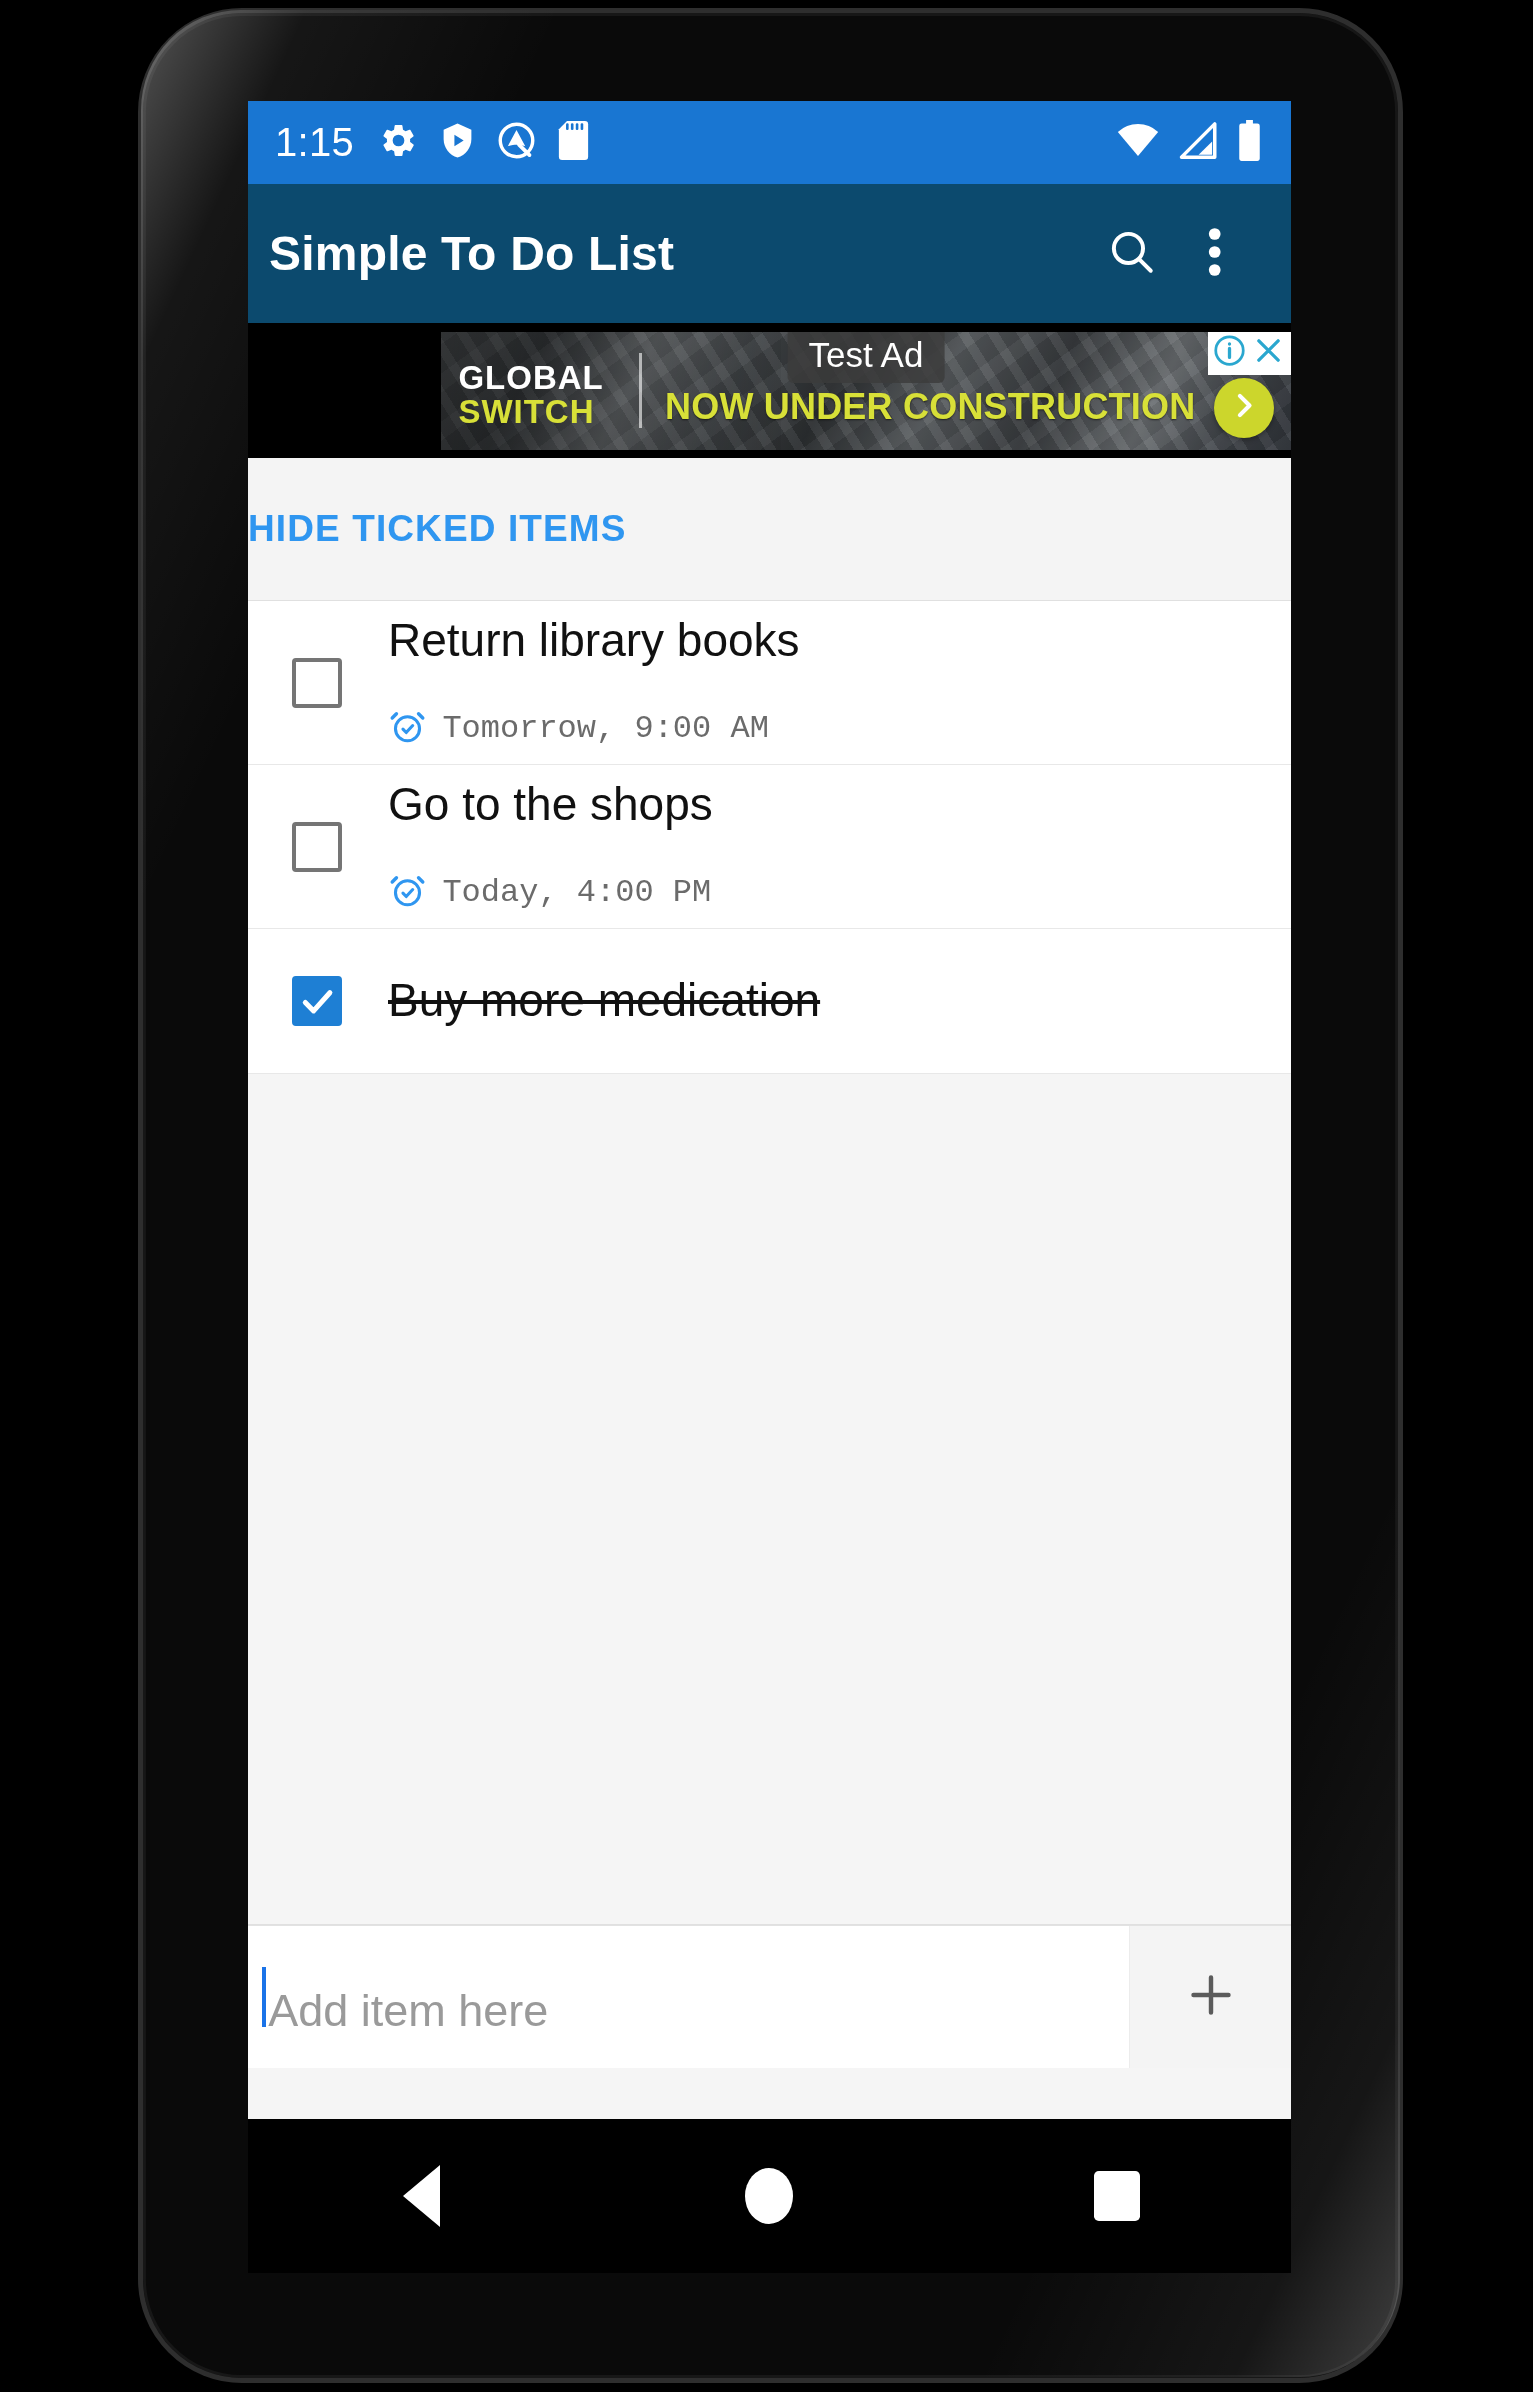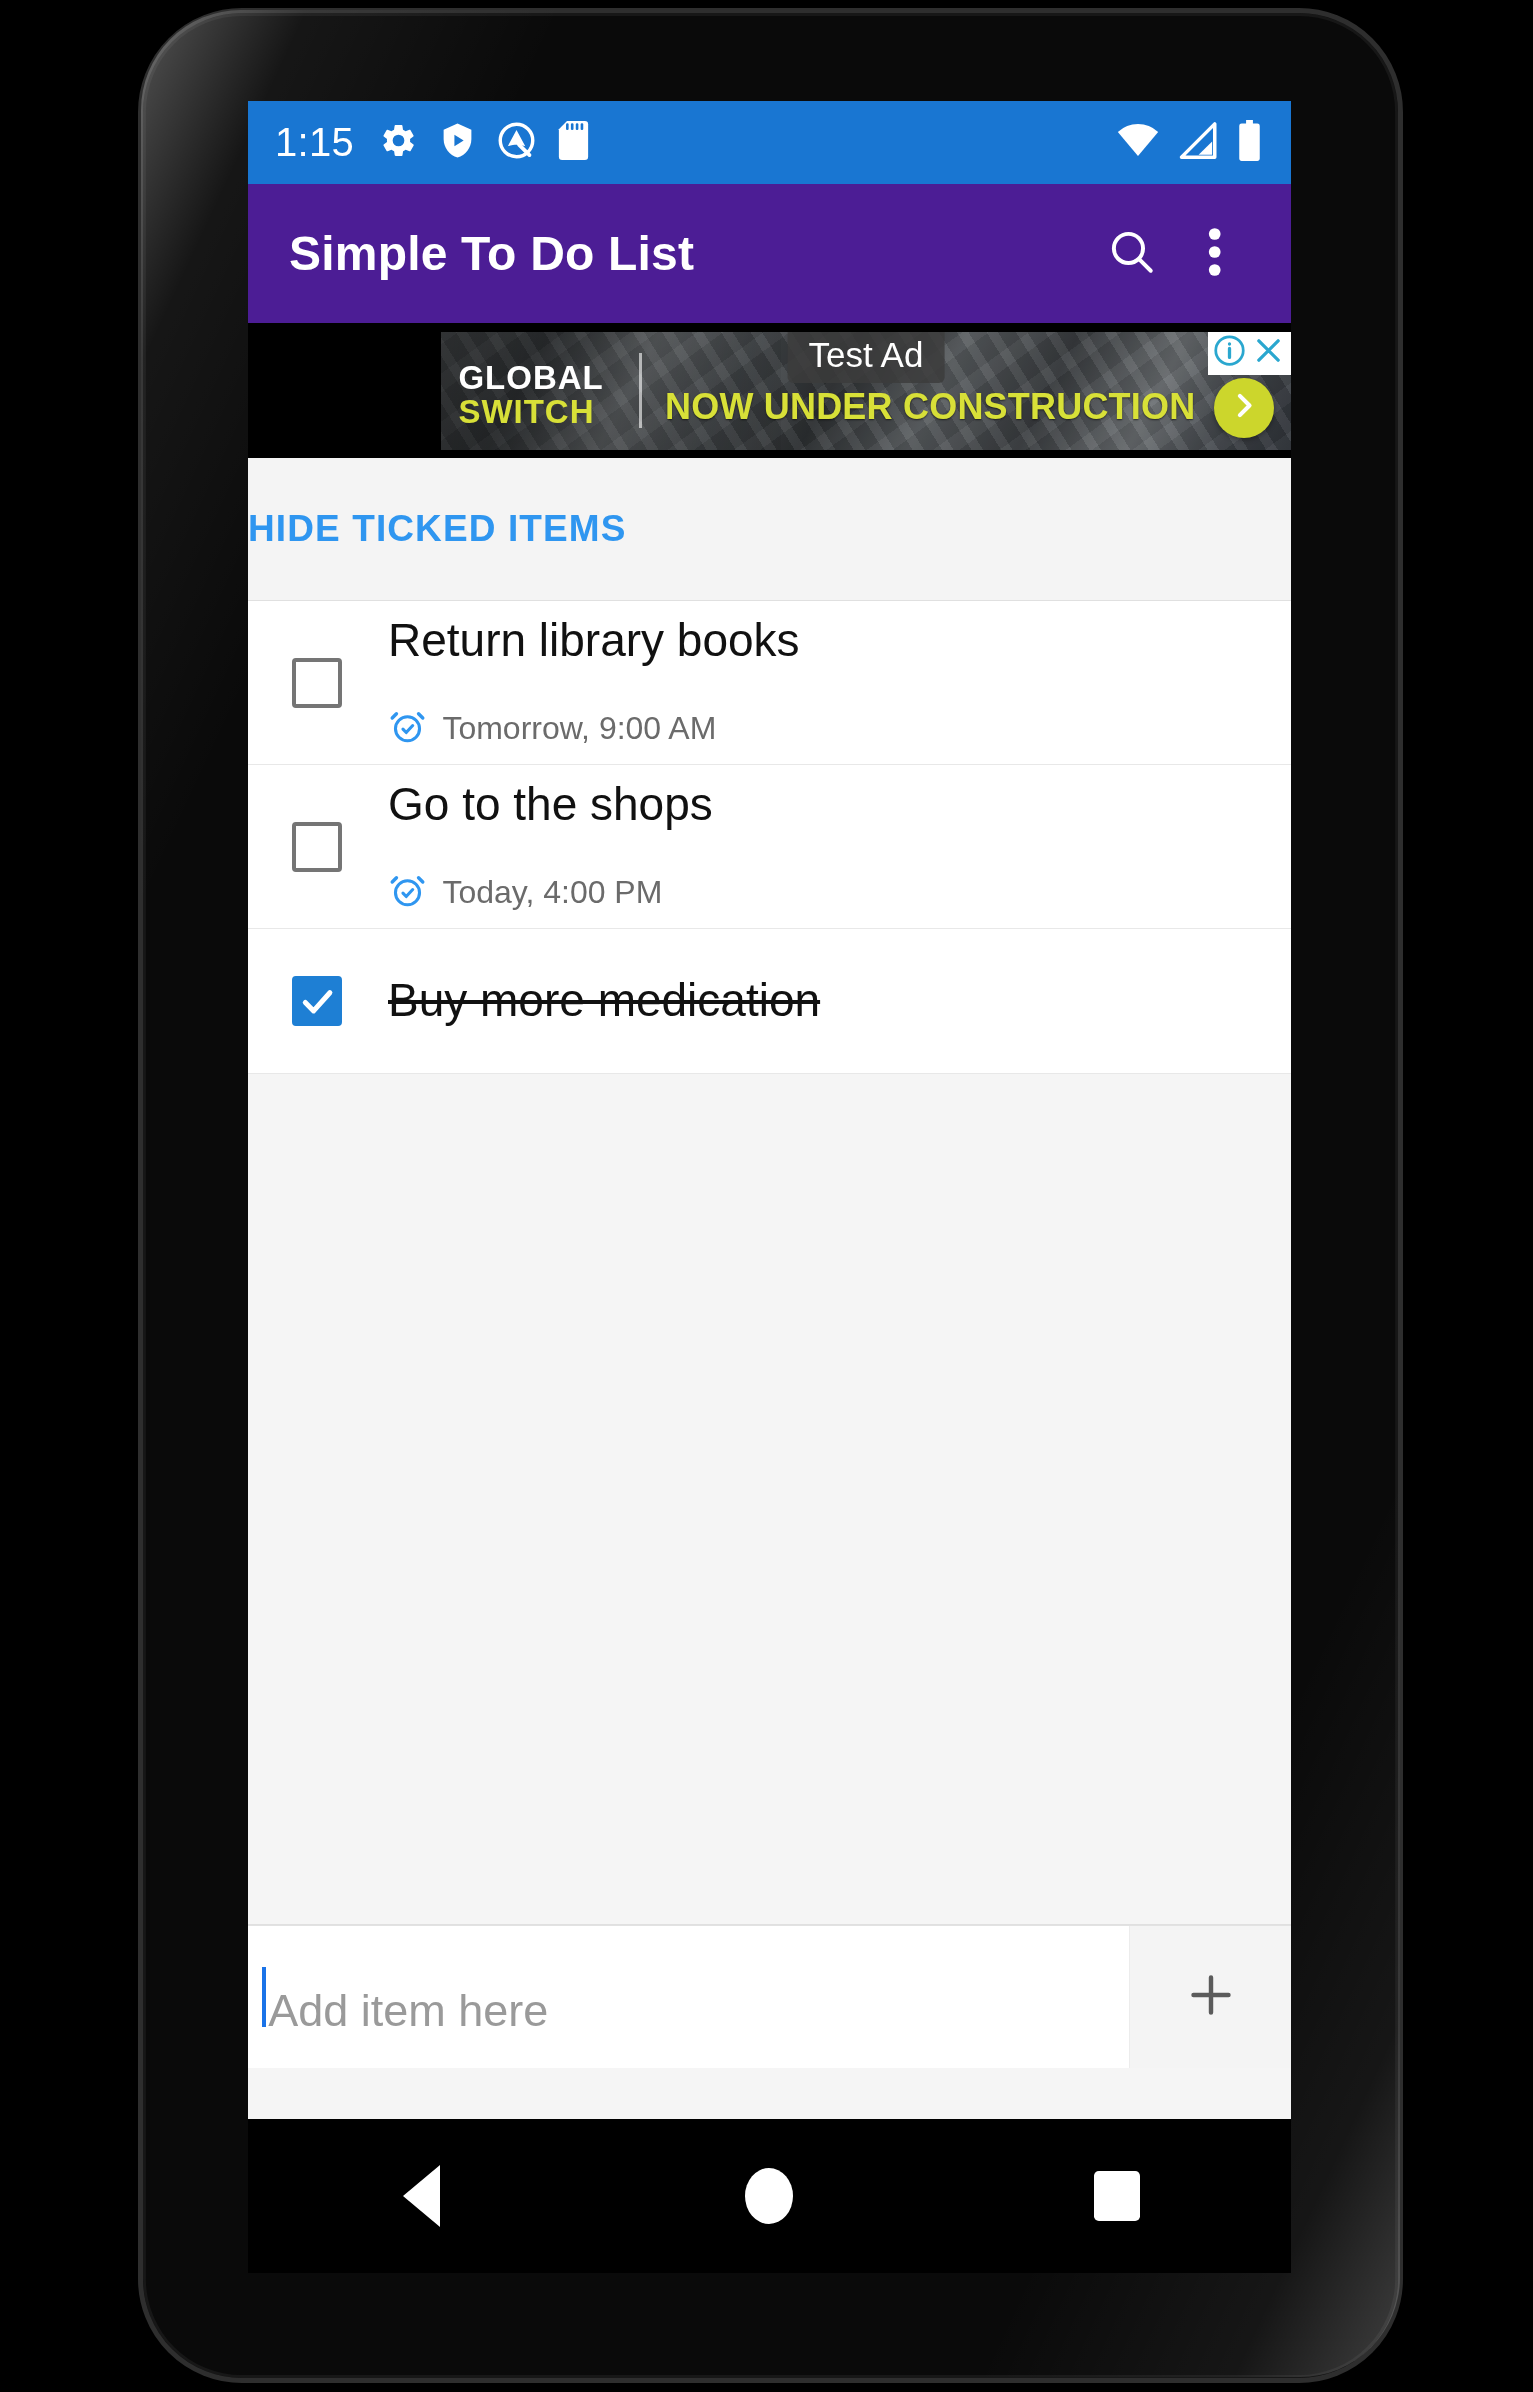--- a/index.html
+++ b/index.html
@@ -57,24 +57,24 @@
     margin-right: 25px;
     text-align: center;
   }
   .status-left-icons { display: flex; align-items: center; gap: 21px; }
   .status-right-icons { margin-left: auto; display: flex; align-items: center; gap: 17.4px; }
   .sicon { display: block; }
 
   
   .app-bar {
     height: 139px;
-    background: #4c1d95;
+    background: #0c4a6e;
     display: flex;
     align-items: center;
-    padding: 0 35px 0 41px;
+    padding: 0 35px 0 21px;
   }
   .app-title {
     color: #fff;
     font-size: 48px;
     font-weight: 700;
     letter-spacing: 0.2px;
     flex: 1;
   }
   .appbar-action { width: 83px; height: 83px; display: flex; align-items: center; justify-content: center; }
 
@@ -159,21 +159,21 @@
     background: #fff;
   }
   .cb.checked {
     border-color: #1e7fd4; background: #1e7fd4;
     display: flex; align-items: center; justify-content: center;
   }
   .todo-body { display: flex; flex-direction: column; justify-content: center; padding: 13.5px 0; gap: 28px; }
   .todo-title { font-size: 46px; color: #111; line-height: 1.12; }
   .todo-title.done { text-decoration: line-through; text-decoration-thickness: 3.9px; }
   .todo-remind { display: flex; align-items: center; margin-top: 11.6px; }
-  .todo-remind-text { color: #6b6b6b; font-size: 32px; margin-left: 15.4px; }
+  .todo-remind-text { color: #6b6b6b; font-size: 32px; margin-left: 15.4px; font-family: Liberation Mono, monospace; }
 
   .list-filler { flex: 1; background: #f5f5f5; border-bottom: 1.9px solid #e0e0e0; }
 
   
   .add-bar {
     height: 143px; background: #fff;
     display: flex; align-items: stretch;
     border-top: 1.9px solid #e2e2e2;
   }
   .add-input-zone {

